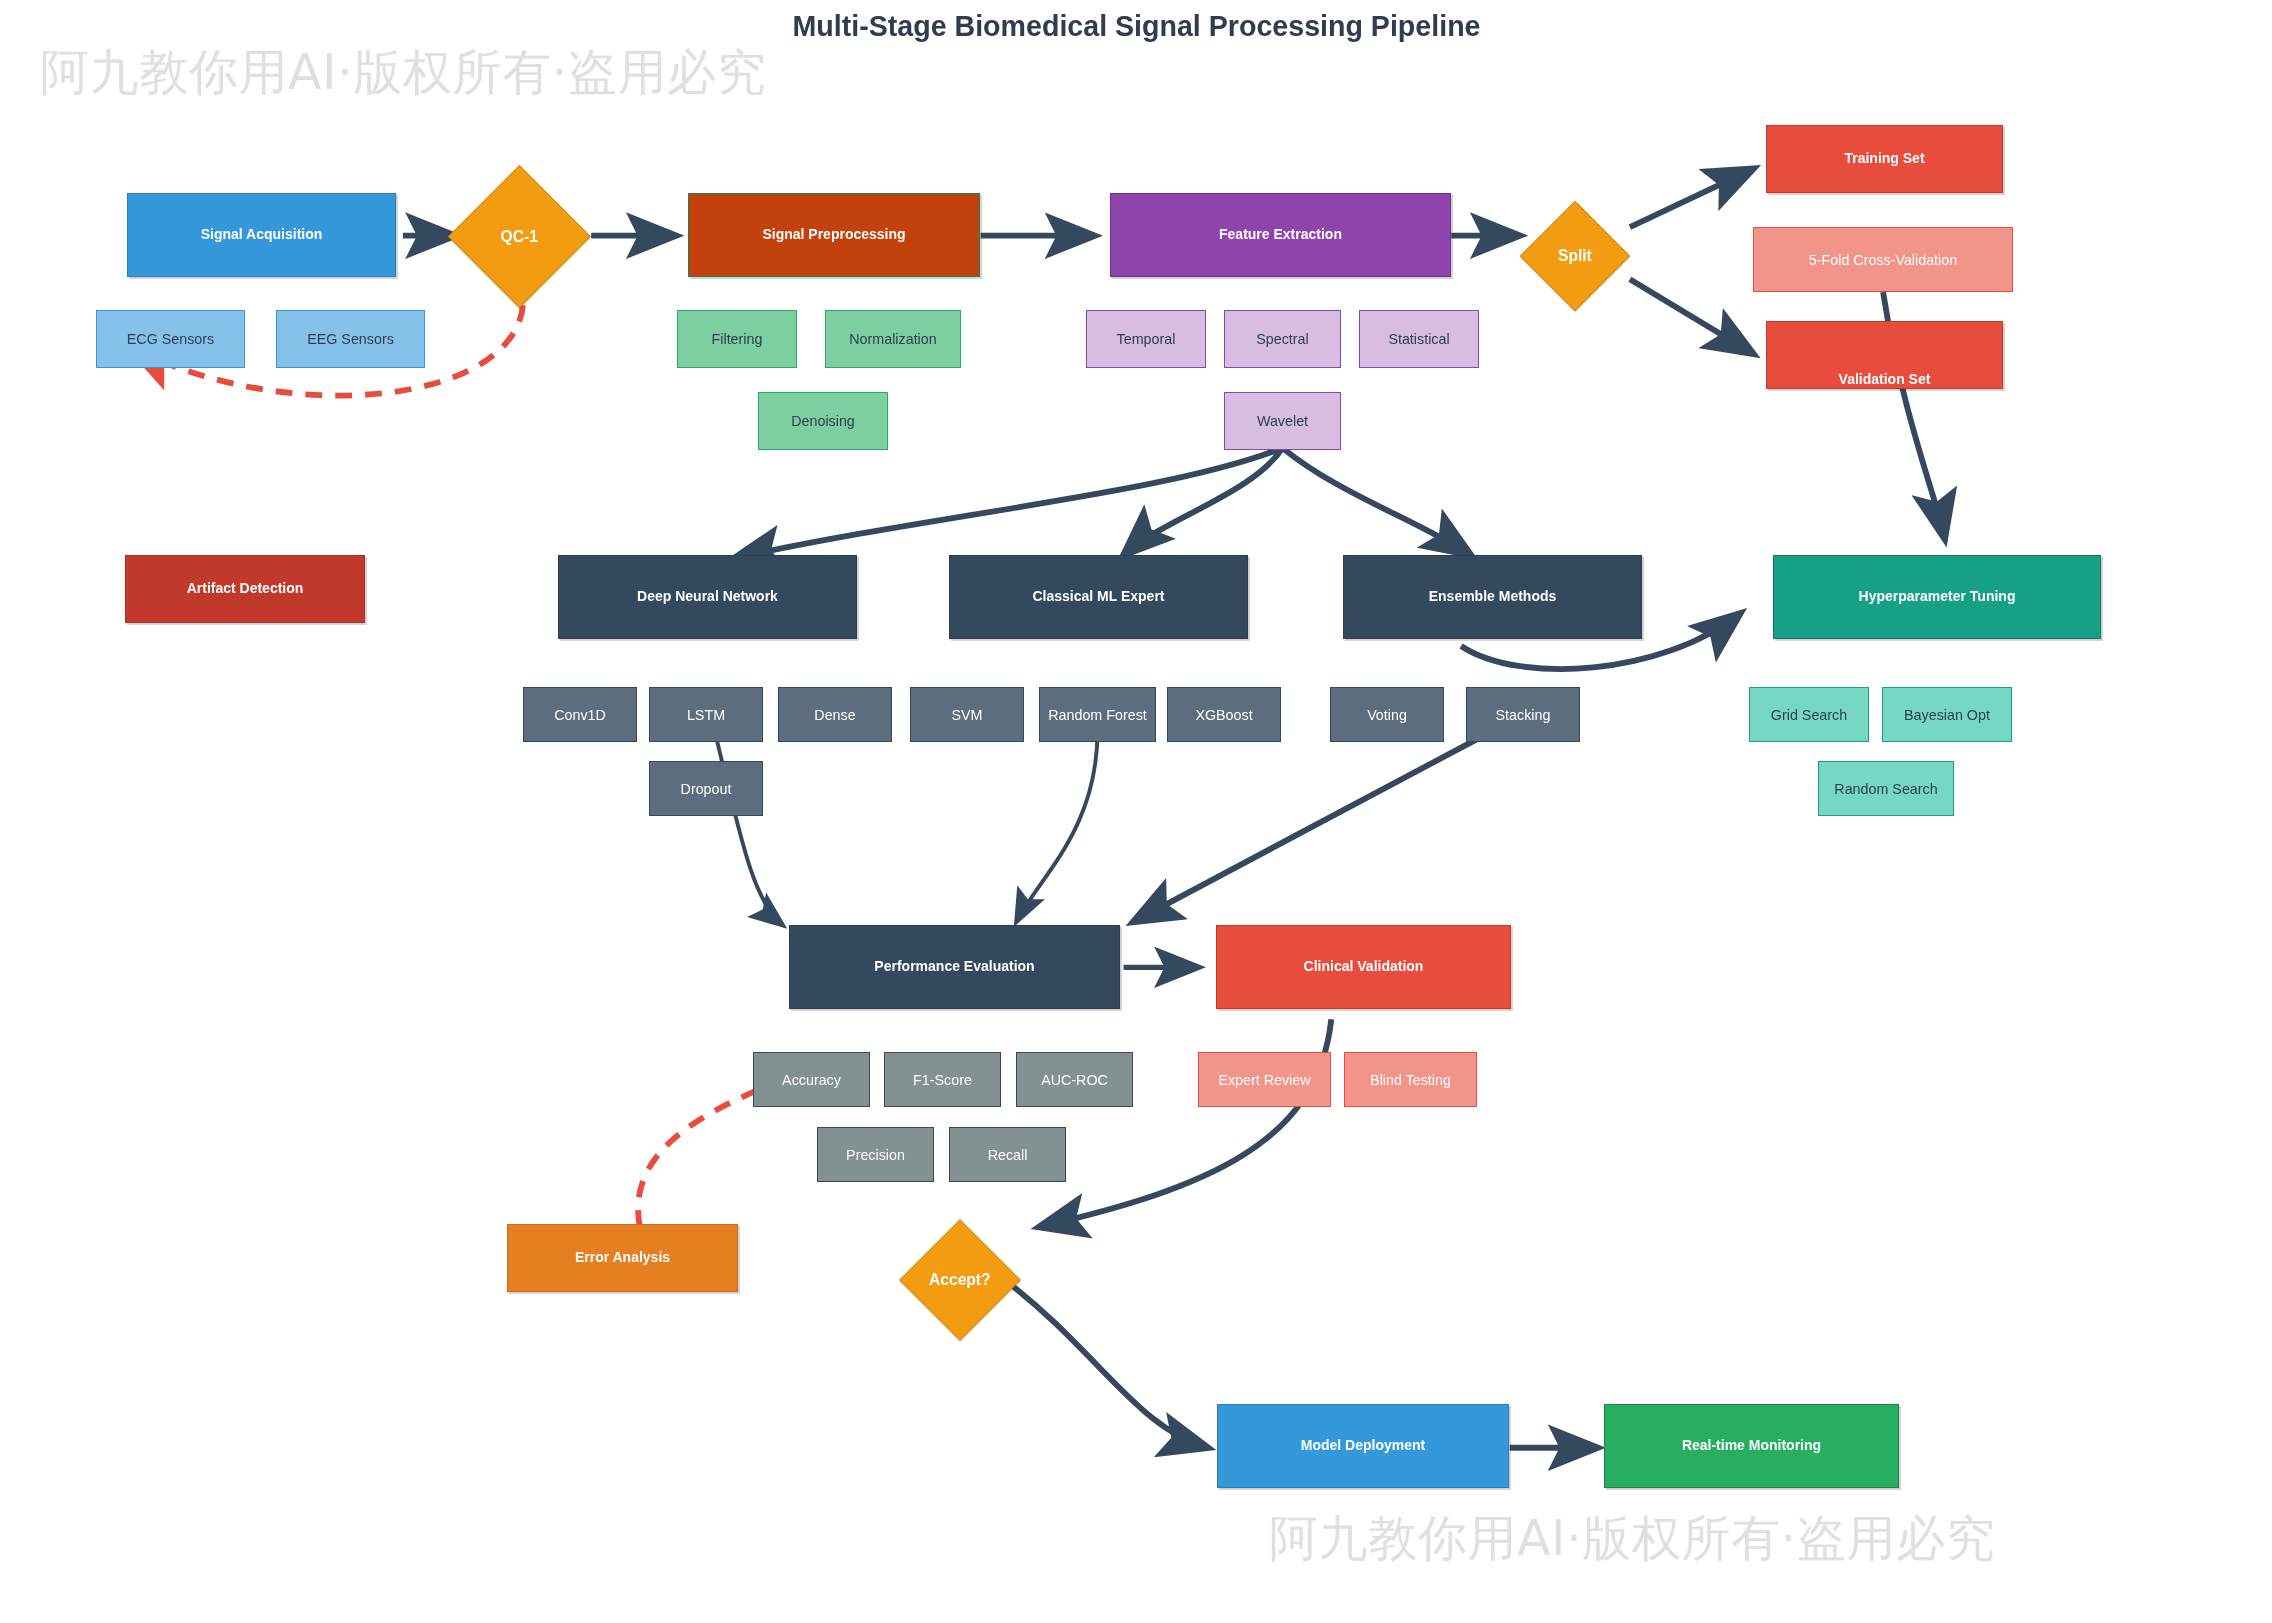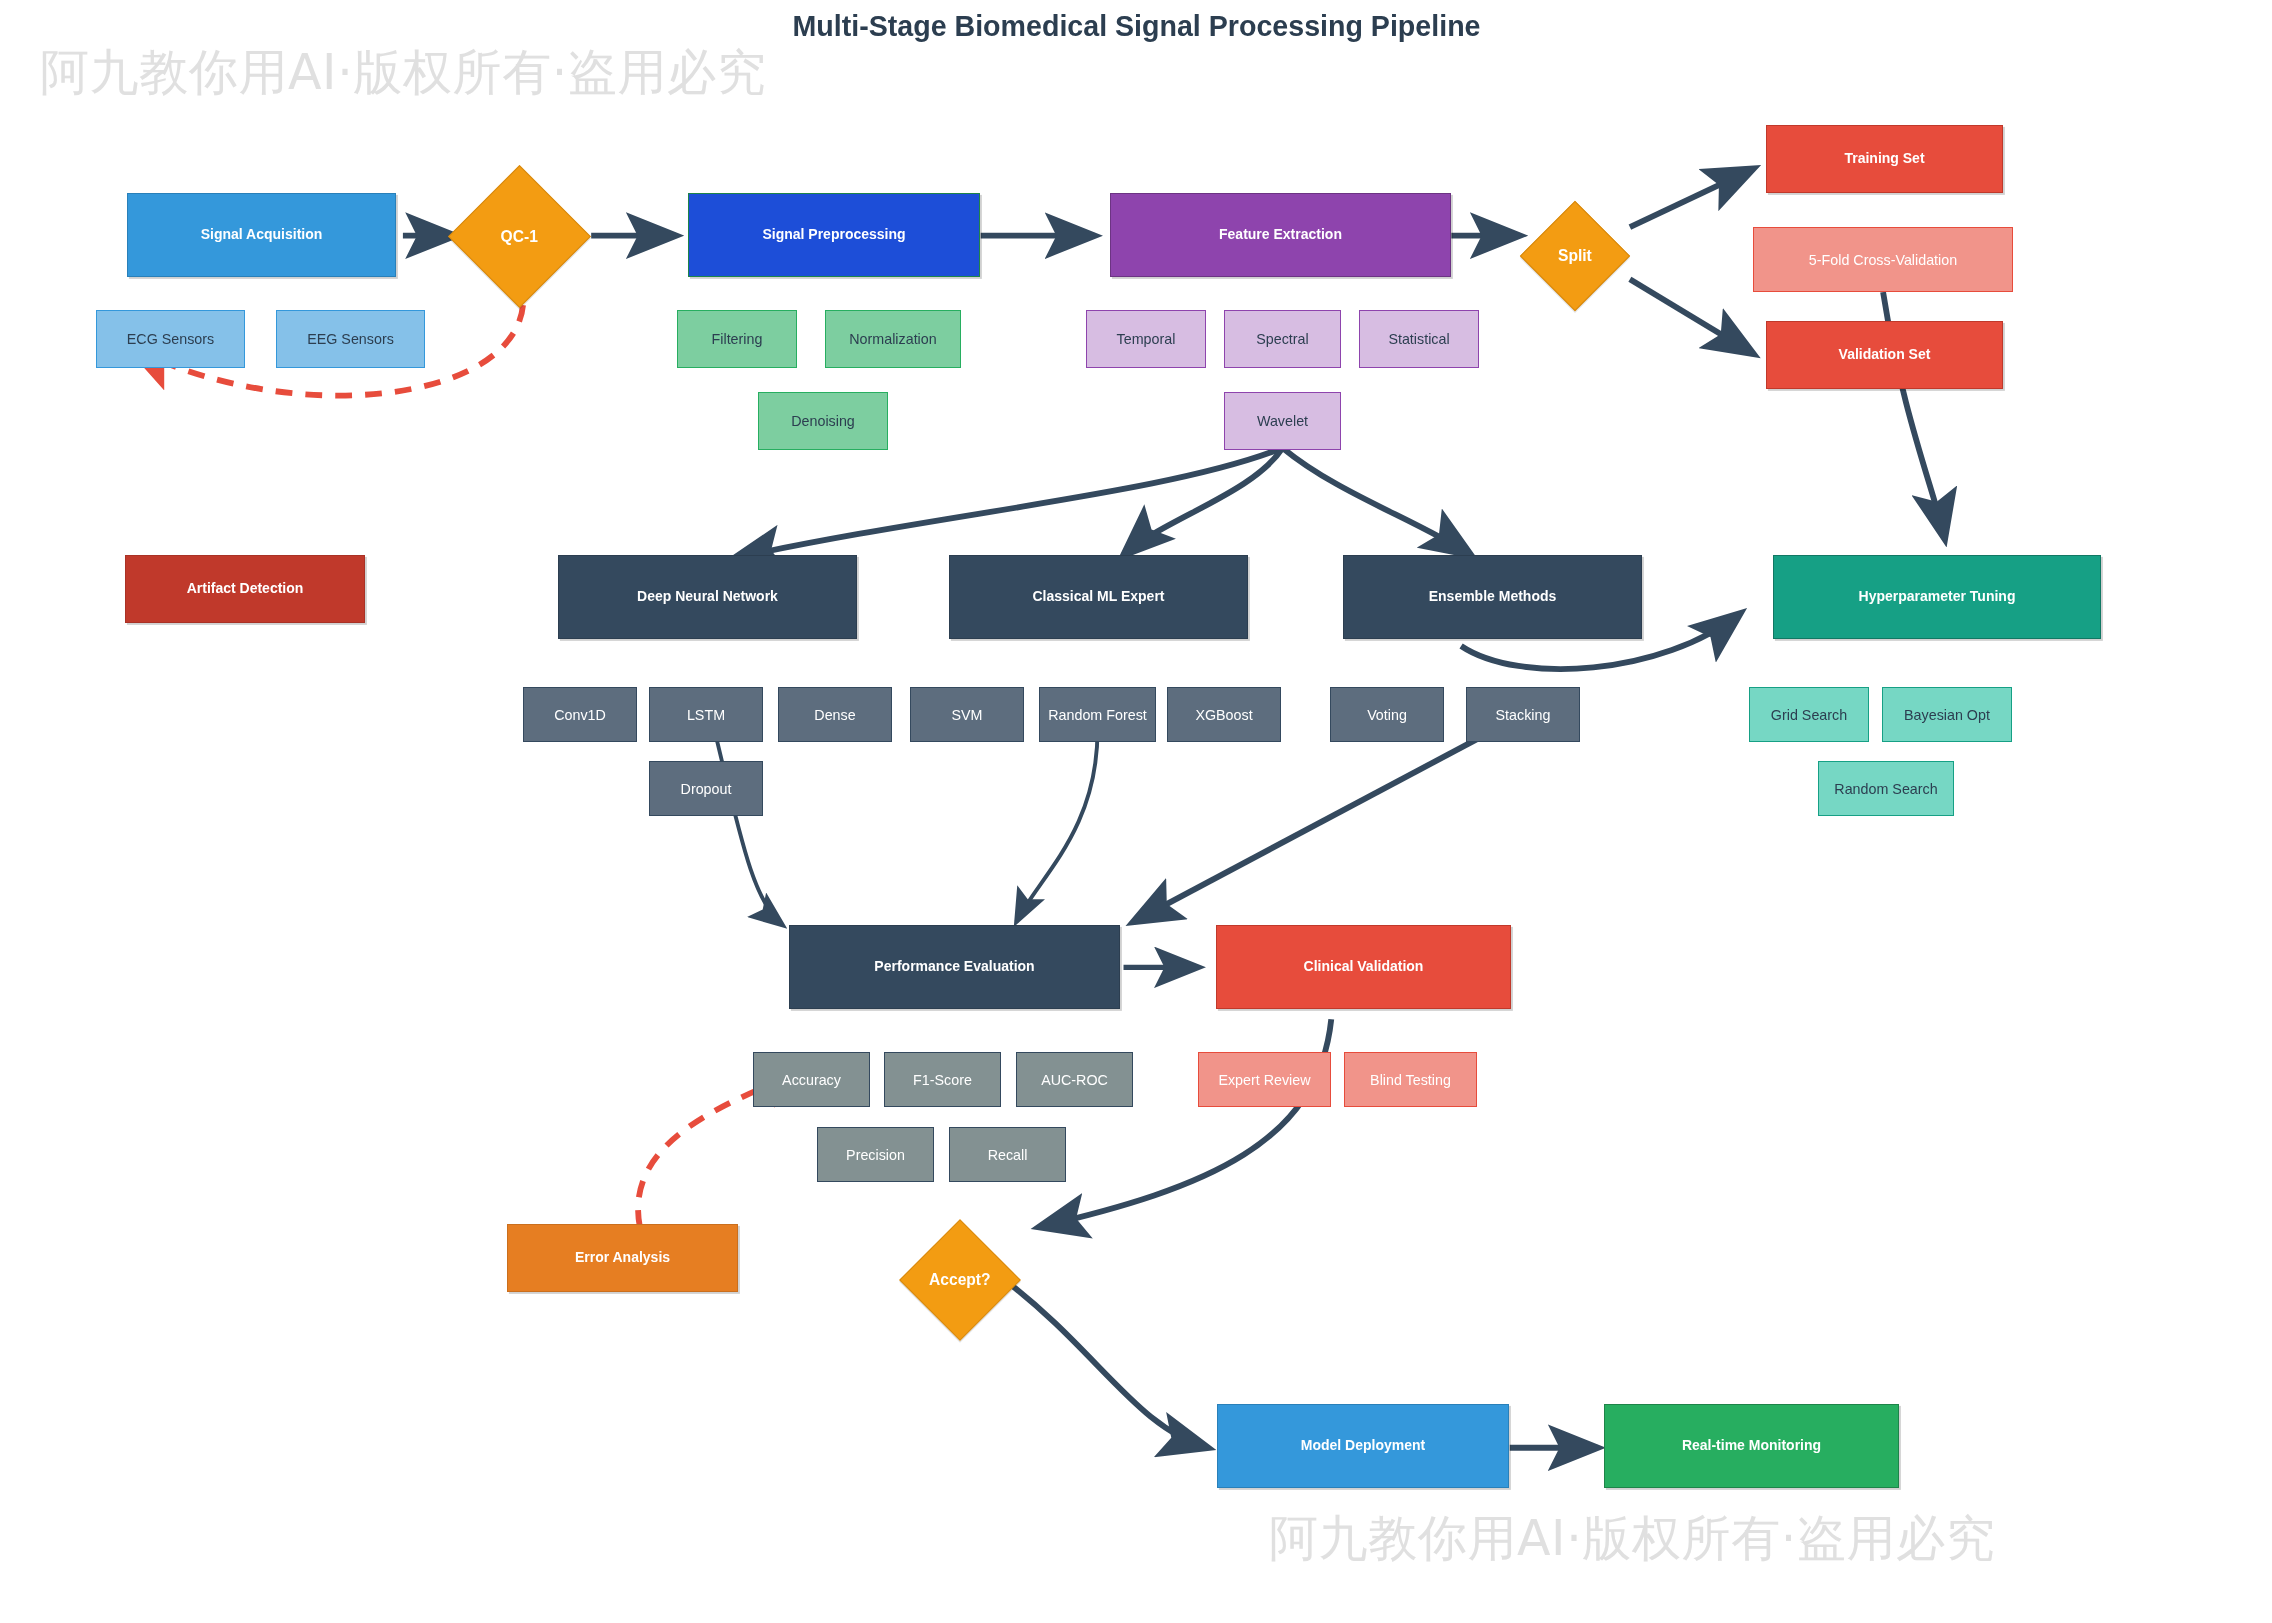--- a/index.html
+++ b/index.html
@@ -122,41 +122,41 @@
   </svg>
 
   <div class="node main" style="left:127px;top:193px;width:269px;height:84px;background:#3498db;border-color:#2980b9;">
     <span>Signal Acquisition</span>
   </div>
 
   <div class="diamond" style="left:469px;top:186px;width:101px;height:101px;">
     <span>QC-1</span>
   </div>
 
-  <div class="node main" style="left:688px;top:193px;width:292px;height:84px;background:#1d4ed8;border-color:#1e8449;">
+  <div class="node main" style="left:688px;top:193px;width:292px;height:84px;background:#c2410c;border-color:#1e8449;">
     <span>Signal Preprocessing</span>
   </div>
 
   <div class="node main" style="left:1110px;top:193px;width:341px;height:84px;background:#8e44ad;border-color:#6c3483;">
     <span>Feature Extraction</span>
   </div>
 
   <div class="diamond" style="left:1536px;top:217px;width:78px;height:78px;">
     <span>Split</span>
   </div>
 
   <div class="node main" style="left:1766px;top:125px;width:237px;height:68px;background:#e74c3c;border-color:#c0392b;">
     <span>Training Set</span>
   </div>
 
   <div class="node sub dark" style="left:1753px;top:227px;width:260px;height:65px;background:#f1948a;border-color:#e74c3c;">
     <span>5-Fold Cross-Validation</span>
   </div>
 
-  <div class="node main" style="left:1766px;top:321px;width:237px;height:68px;background:#e74c3c;border-color:#c0392b;">
+  <div class="node main" style="left:1766px;top:321px;width:237px;height:68px;background:#e74c3c;border-color:#c0392b;align-items:flex-end;">
     <span>Validation Set</span>
   </div>
 
   <div class="node sub light" style="left:96px;top:310px;width:149px;height:58px;background:#85c1e9;border-color:#3498db;">
     <span>ECG Sensors</span>
   </div>
   <div class="node sub light" style="left:276px;top:310px;width:149px;height:58px;background:#85c1e9;border-color:#3498db;">
     <span>EEG Sensors</span>
   </div>
 

